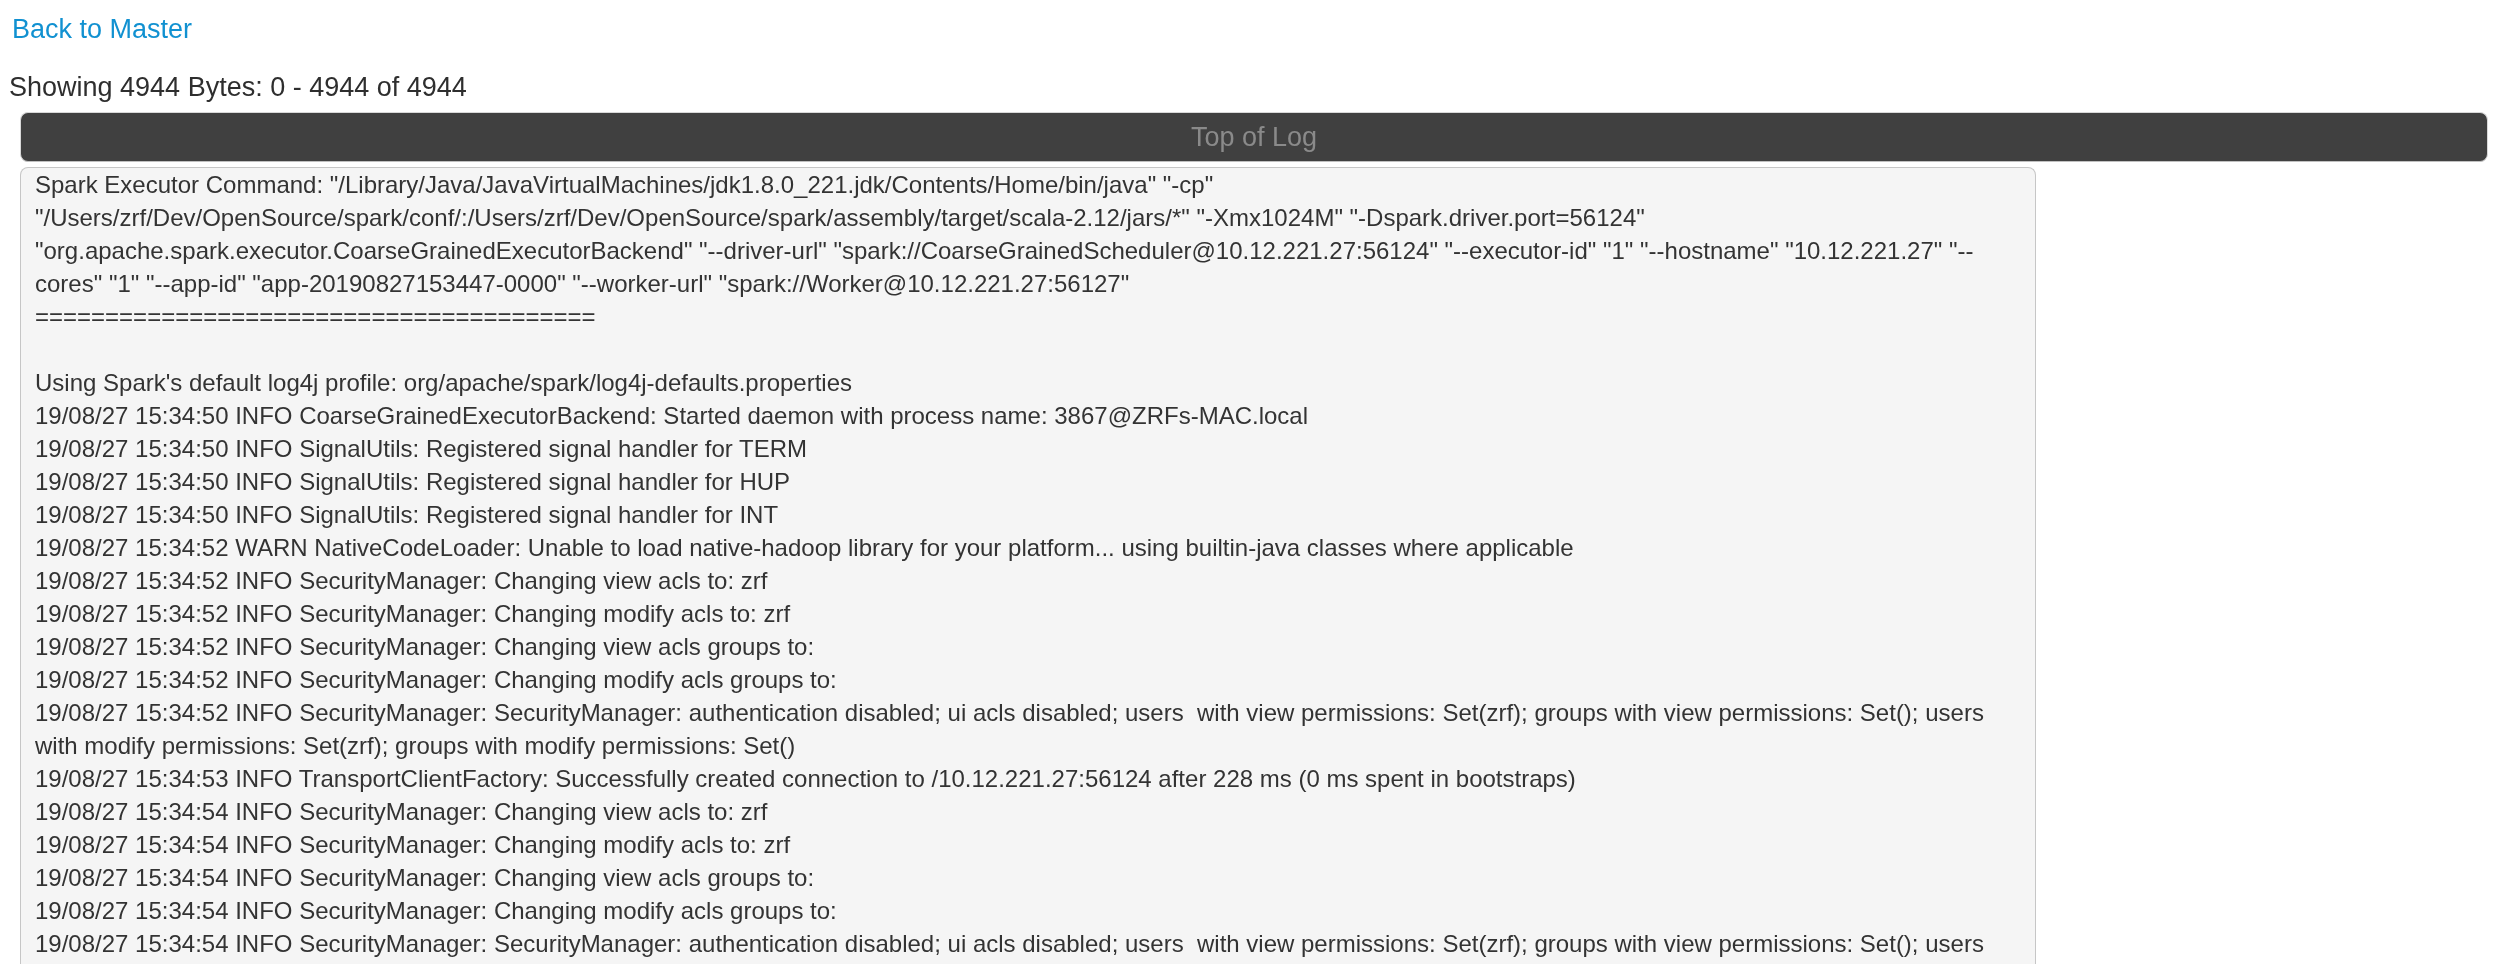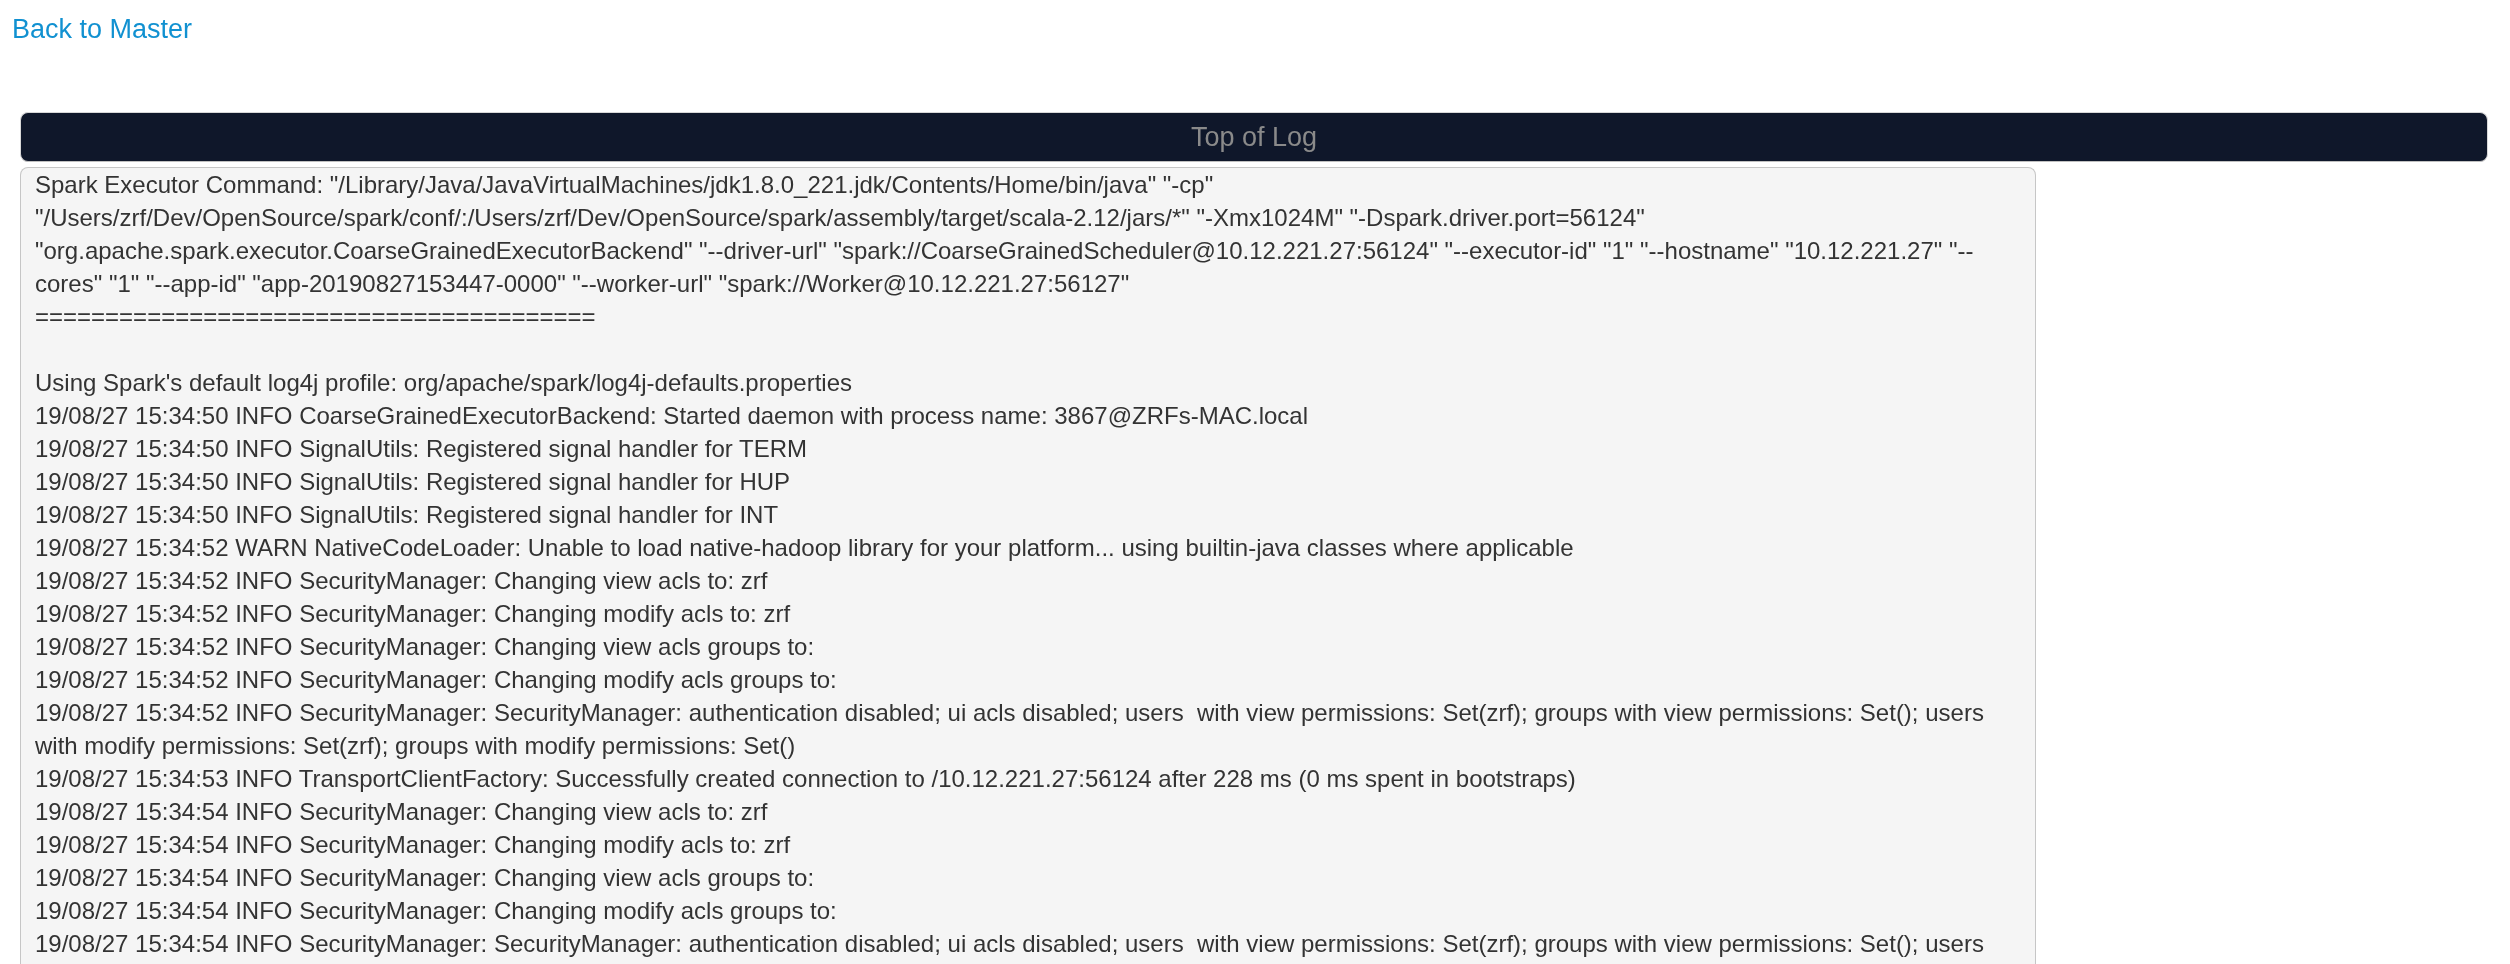--- a/index.html
+++ b/index.html
@@ -34,21 +34,21 @@
     font-size: 27px;
     line-height: 34px;
     color: #2e2e2e;
   }
   .log-header-bar {
     position: absolute;
     left: 20px;
     top: 112px;
     width: 2468px;
     height: 50px;
-    background: #0f172a;
+    background: #404040;
     border: 1px solid #d8d8d8;
     border-bottom-color: #c0c0c0;
     border-radius: 8px;
     display: flex;
     align-items: center;
     justify-content: center;
     cursor: pointer;
   }
   .log-header-label {
     font-size: 27px;
@@ -76,20 +76,21 @@
     word-wrap: break-word;
   }
 </style>
 </head>
 <body>
 
 <div class="page">
 
   <a class="back-link" href="#">Back to Master</a>
 
+  <p class="byte-range">Showing 4944 Bytes: 0 - 4944 of 4944</p>
 
   <div class="log-header-bar">
     <span class="log-header-label">Top of Log</span>
   </div>
 
   <div class="log-box">
     <pre class="log-text">Spark Executor Command: "/Library/Java/JavaVirtualMachines/jdk1.8.0_221.jdk/Contents/Home/bin/java" "-cp" "/Users/zrf/Dev/OpenSource/spark/conf/:/Users/zrf/Dev/OpenSource/spark/assembly/target/scala-2.12/jars/*" "-Xmx1024M" "-Dspark.driver.port=56124" "org.apache.spark.executor.CoarseGrainedExecutorBackend" "--driver-url" "spark://CoarseGrainedScheduler@10.12.221.27:56124" "--executor-id" "1" "--hostname" "10.12.221.27" "--cores" "1" "--app-id" "app-20190827153447-0000" "--worker-url" "spark://Worker@10.12.221.27:56127"
 ========================================
 
 Using Spark's default log4j profile: org/apache/spark/log4j-defaults.properties

